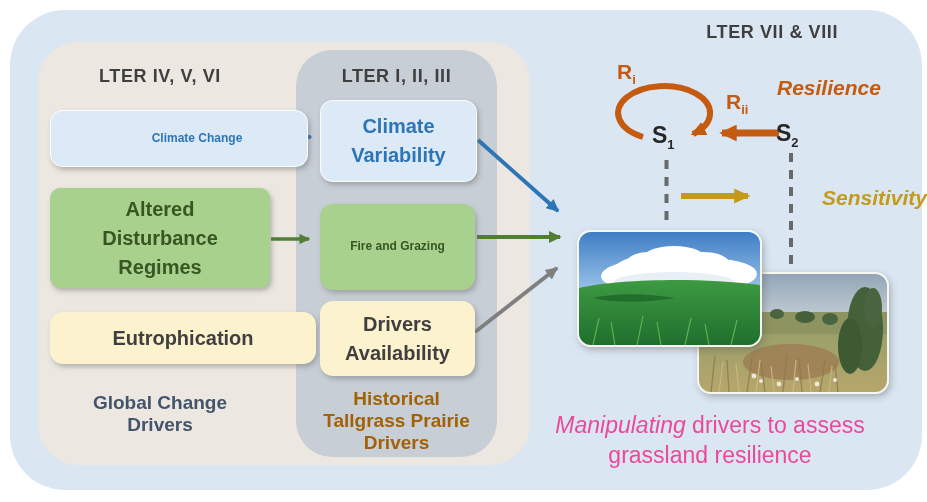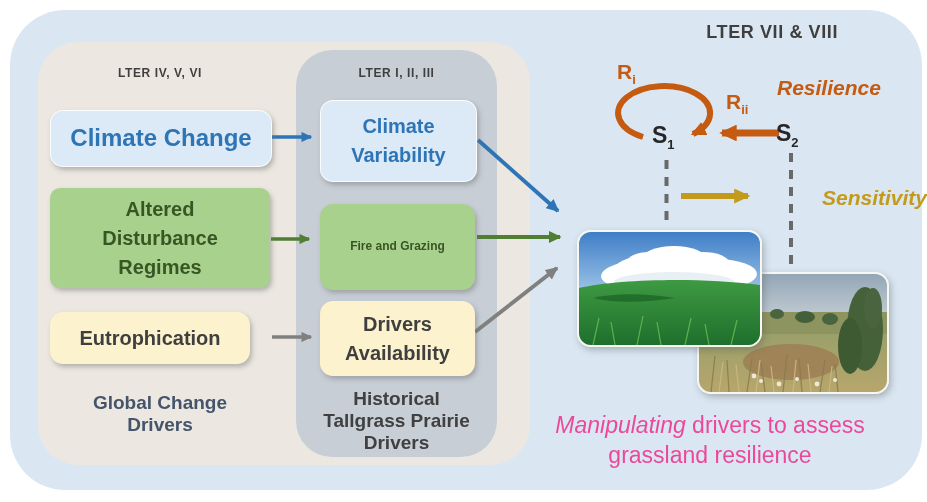--- a/index.html
+++ b/index.html
@@ -4,45 +4,45 @@
 <style>
   html,body{margin:0;padding:0;background:#ffffff;}
   .canvas{
     position:relative;width:927px;height:502px;background:#ffffff;overflow:hidden;
     font-family:"Liberation Sans","DejaVu Sans",sans-serif;
   }
   .abs{position:absolute;}
   .outer-bg{left:10px;top:10px;width:912px;height:480px;background:#DAE7F3;border-radius:55px;}
   .panel-left{left:38px;top:42px;width:492px;height:423px;background:#ECE8E1;border-radius:40px;}
   .panel-mid{left:296px;top:50px;width:201px;height:407px;background:#C7CED6;border-radius:36px;}
-  .col-header{font-weight:bold;font-size:12px;color:#3F3F3F;letter-spacing:0.6px;text-align:center;}
+  .col-header{font-weight:bold;font-size:18px;color:#3F3F3F;letter-spacing:0.6px;text-align:center;}
   .hdr-left{left:42px;top:66px;width:236px;}
   .hdr-mid{left:296px;top:66px;width:201px;}
   .hdr-right{left:598px;top:22px;width:240px;font-size:18px;text-align:right;}
   .box{
     display:flex;align-items:center;justify-content:center;text-align:center;
     font-weight:bold;border-radius:13px;
     box-shadow:2px 3px 5px rgba(110,110,110,0.45);
     line-height:1.45;z-index:3;
   }
   .box-blue{background:#DCE9F7;color:#2E75B6;border:1px solid rgba(255,255,255,0.85);}
   .box-green{background:#A9D18E;color:#375623;}
   .box-cream{background:#FDF2CE;color:#3F3F3F;}
-  .b1{left:50px;top:110px;width:220px;height:55px;font-size:24px;}
+  .b1{left:50px;top:110px;width:220px;height:55px;font-size:12px;padding-left:36px;}
   .b2{left:50px;top:188px;width:220px;height:100px;font-size:20px;border-radius:10px;}
-  .b3{left:50px;top:312px;width:200px;height:52px;font-size:20px;}
+  .b3{left:50px;top:312px;width:266px;height:52px;font-size:20px;}
   .m1{left:320px;top:100px;width:155px;height:80px;font-size:20px;}
   .m2{left:320px;top:204px;width:155px;height:86px;font-size:12px;}
   .m3{left:320px;top:301px;width:155px;height:75px;font-size:20px;}
   .wrap-narrow{display:inline-block;max-width:140px;}
   .wrap-mid{display:inline-block;max-width:118px;}
   .col-footer{font-weight:bold;color:#44546A;text-align:center;font-size:19px;line-height:22px;z-index:3;}
   .col-footer span{display:block;}
   .footer-left{left:60px;top:392px;width:200px;}
-  .footer-mid{left:298px;top:388px;width:197px;color:#404040;}
+  .footer-mid{left:298px;top:388px;width:197px;color:#a16207;}
   .svg-layer{left:0;top:0;width:927px;height:502px;z-index:2;pointer-events:none;}
   .orange-label{font-weight:bold;color:#C55A11;font-size:21px;z-index:4;}
   .orange-label sub,.s-label sub{font-size:13px;}
   .s-label{font-weight:bold;color:#262626;font-size:23px;z-index:4;}
   .italic-label{font-style:italic;font-weight:bold;font-size:21px;z-index:4;}
   .resilience{left:777px;top:76px;color:#C55A11;}
   .sensitivity{left:808px;top:186px;color:#C49A1C;margin-left:14px;}
   .photo{border-radius:14px;overflow:hidden;border:2px solid #F7F7F2;box-shadow:2px 3px 7px rgba(90,90,90,0.4);}
   .photo1{left:577px;top:230px;width:181px;height:113px;z-index:3;}
   .photo2{left:697px;top:272px;width:188px;height:118px;z-index:2;}

